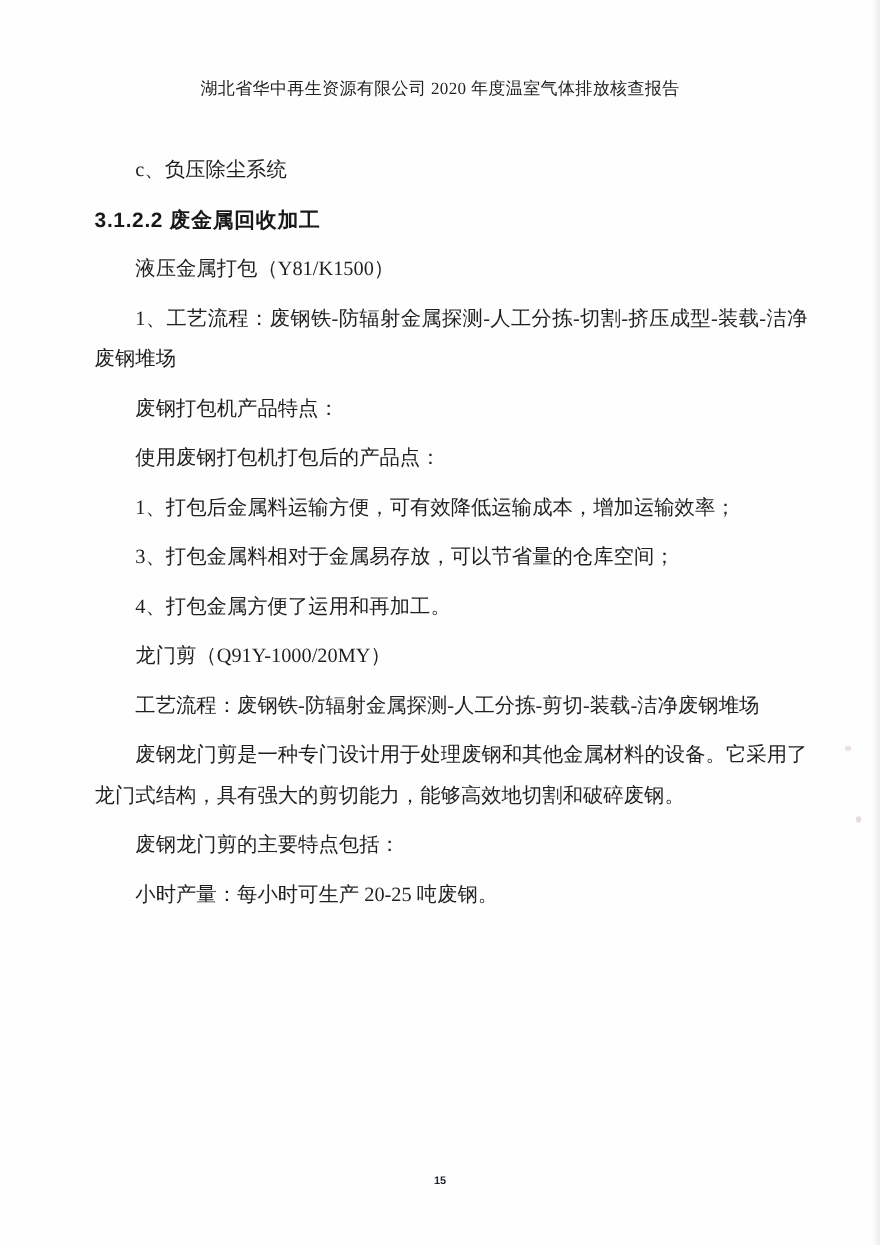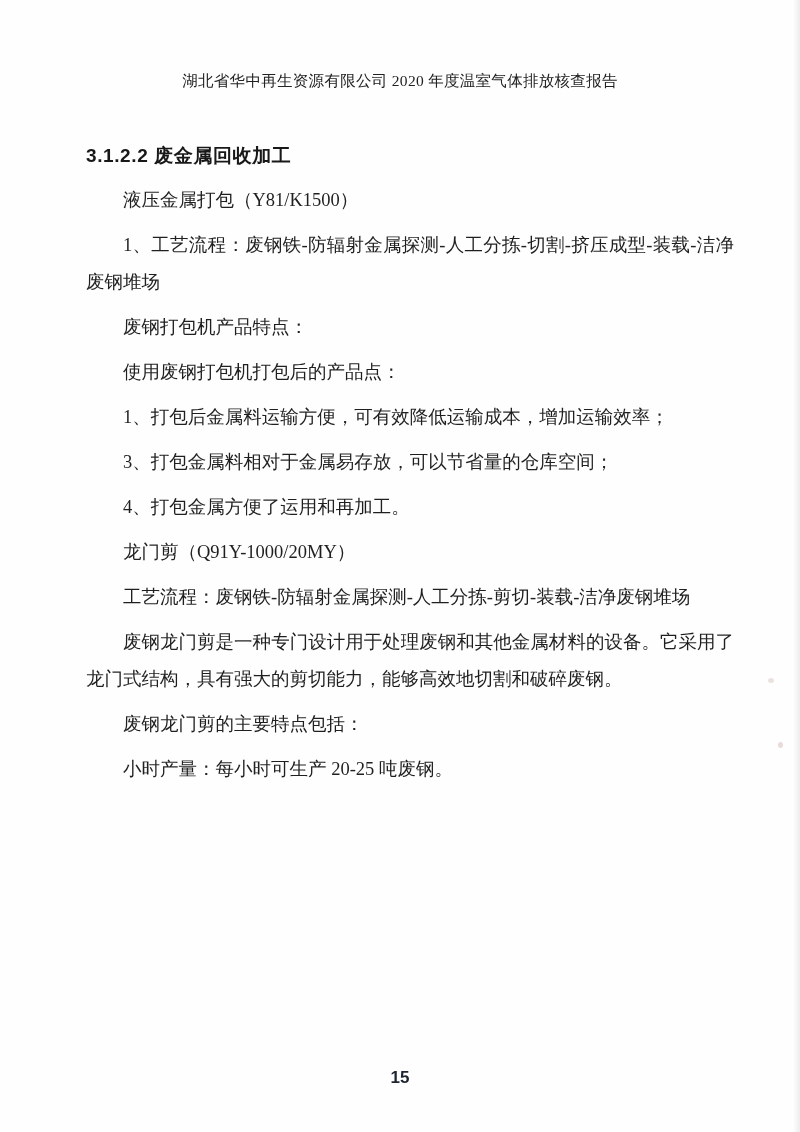--- a/index.html
+++ b/index.html
@@ -59,21 +59,21 @@
     color: #181818;
   }
   .page-number {
     position: absolute;
     left: 0;
     right: 0;
     top: 1068px;
     text-align: center;
     font-family: "Liberation Sans", "DejaVu Sans", sans-serif;
     font-weight: 700;
-    font-size: 17px;
+    font-size: 10px;
     color: #1d2430;
   }
   
   .speck {
     position: absolute;
     border-radius: 50%;
     pointer-events: none;
   }
   .speck-1 {
     left: 768px;
@@ -92,20 +92,21 @@
 </style>
 </head>
 <body>
 
 <div class="page">
 
   <div class="doc-header">湖北省华中再生资源有限公司 2020 年度温室气体排放核查报告</div>
 
   <div class="doc-body">
 
+    <p class="indent">c、负压除尘系统</p>
 
 
     <h3 class="section-heading">3.1.2.2 废金属回收加工</h3>
 
     <p class="indent">液压金属打包（Y81/K1500）</p>
 
     <p class="indent para">1、工艺流程：废钢铁-防辐射金属探测-人工分拣-切割-挤压成型-装载-洁净废钢堆场</p>
 
     <p class="indent">废钢打包机产品特点：</p>
 

